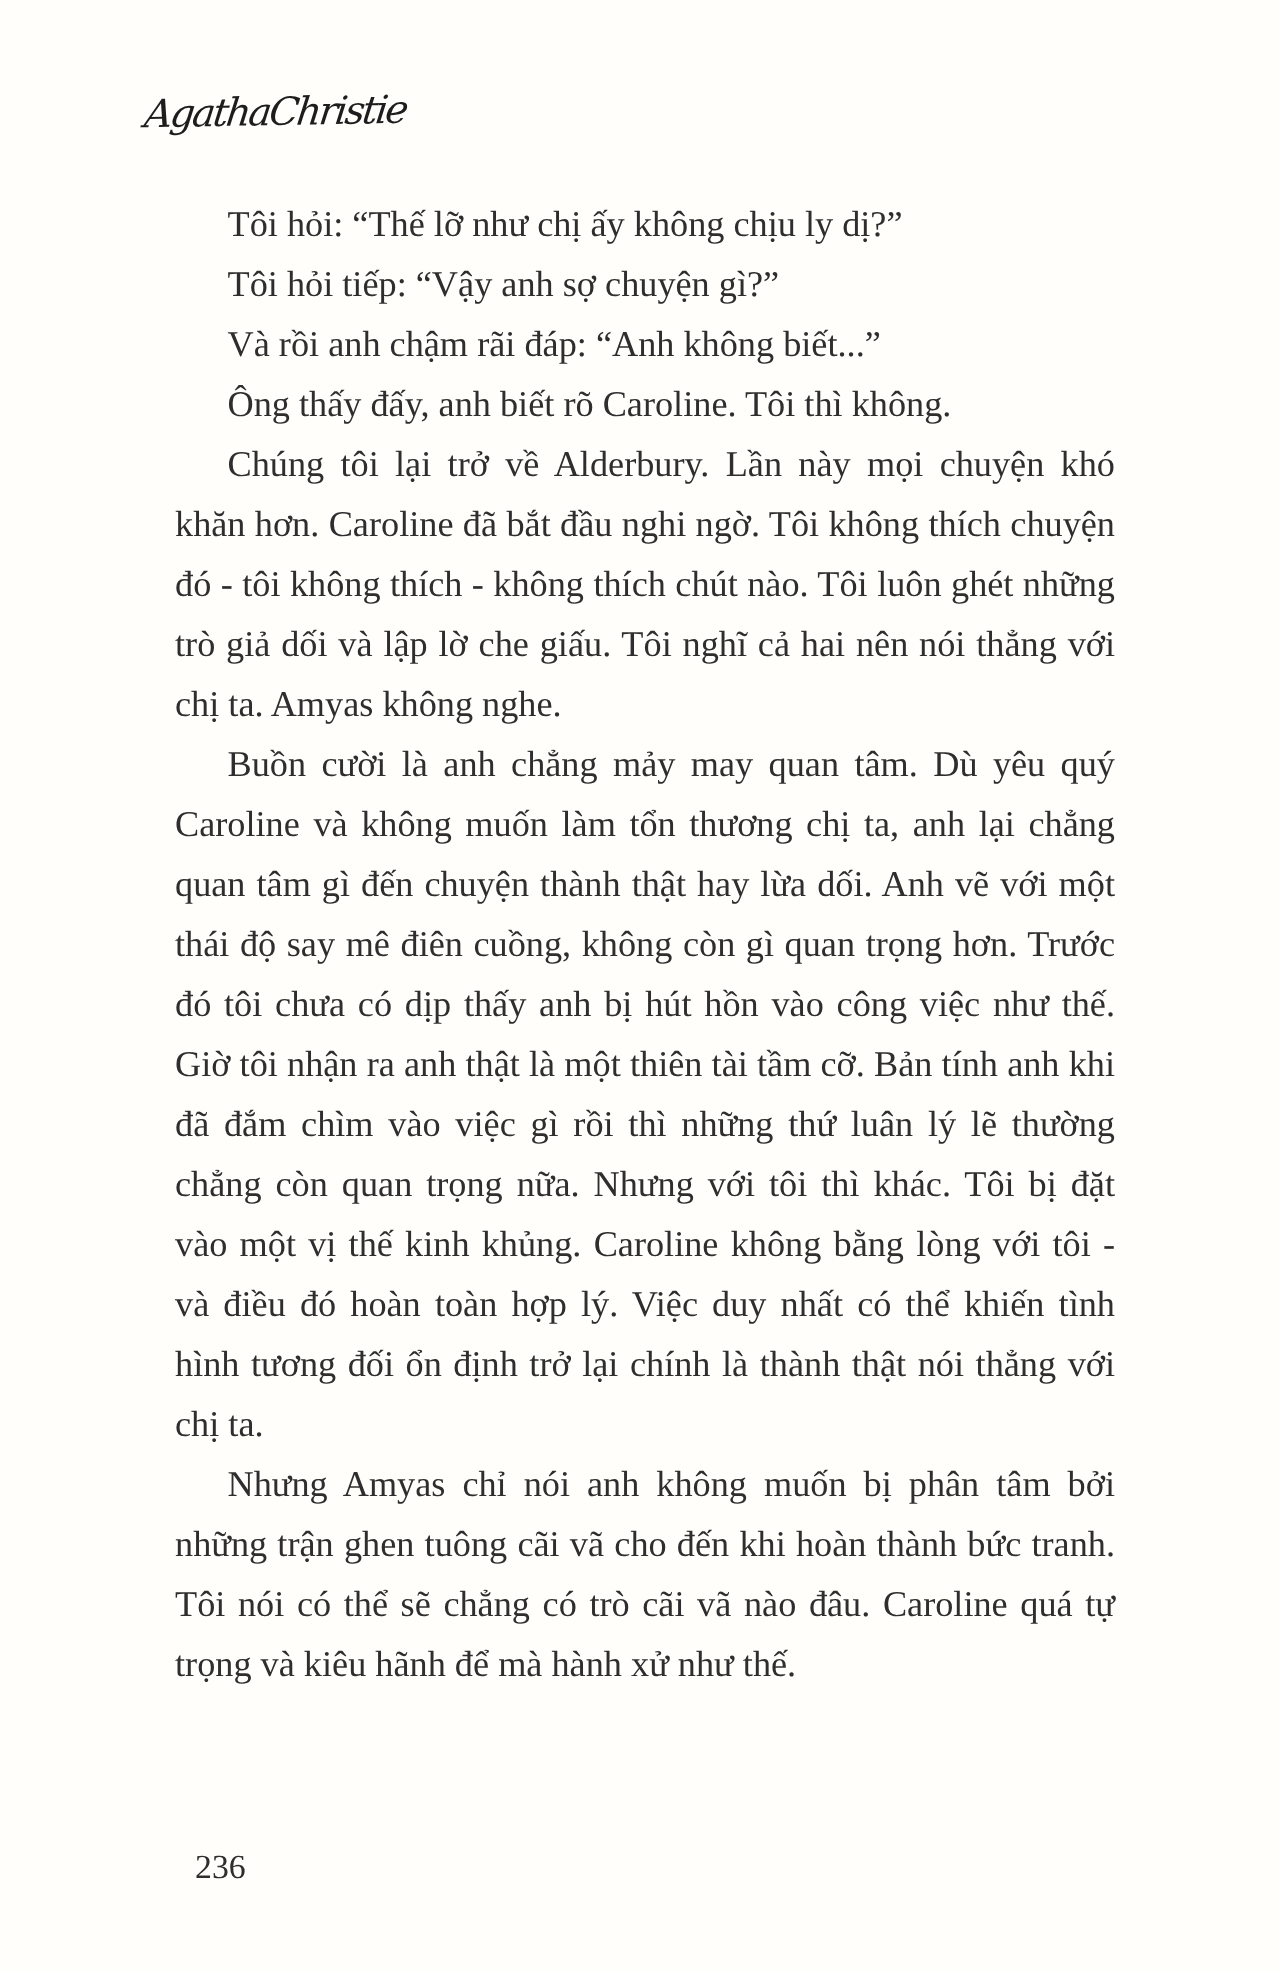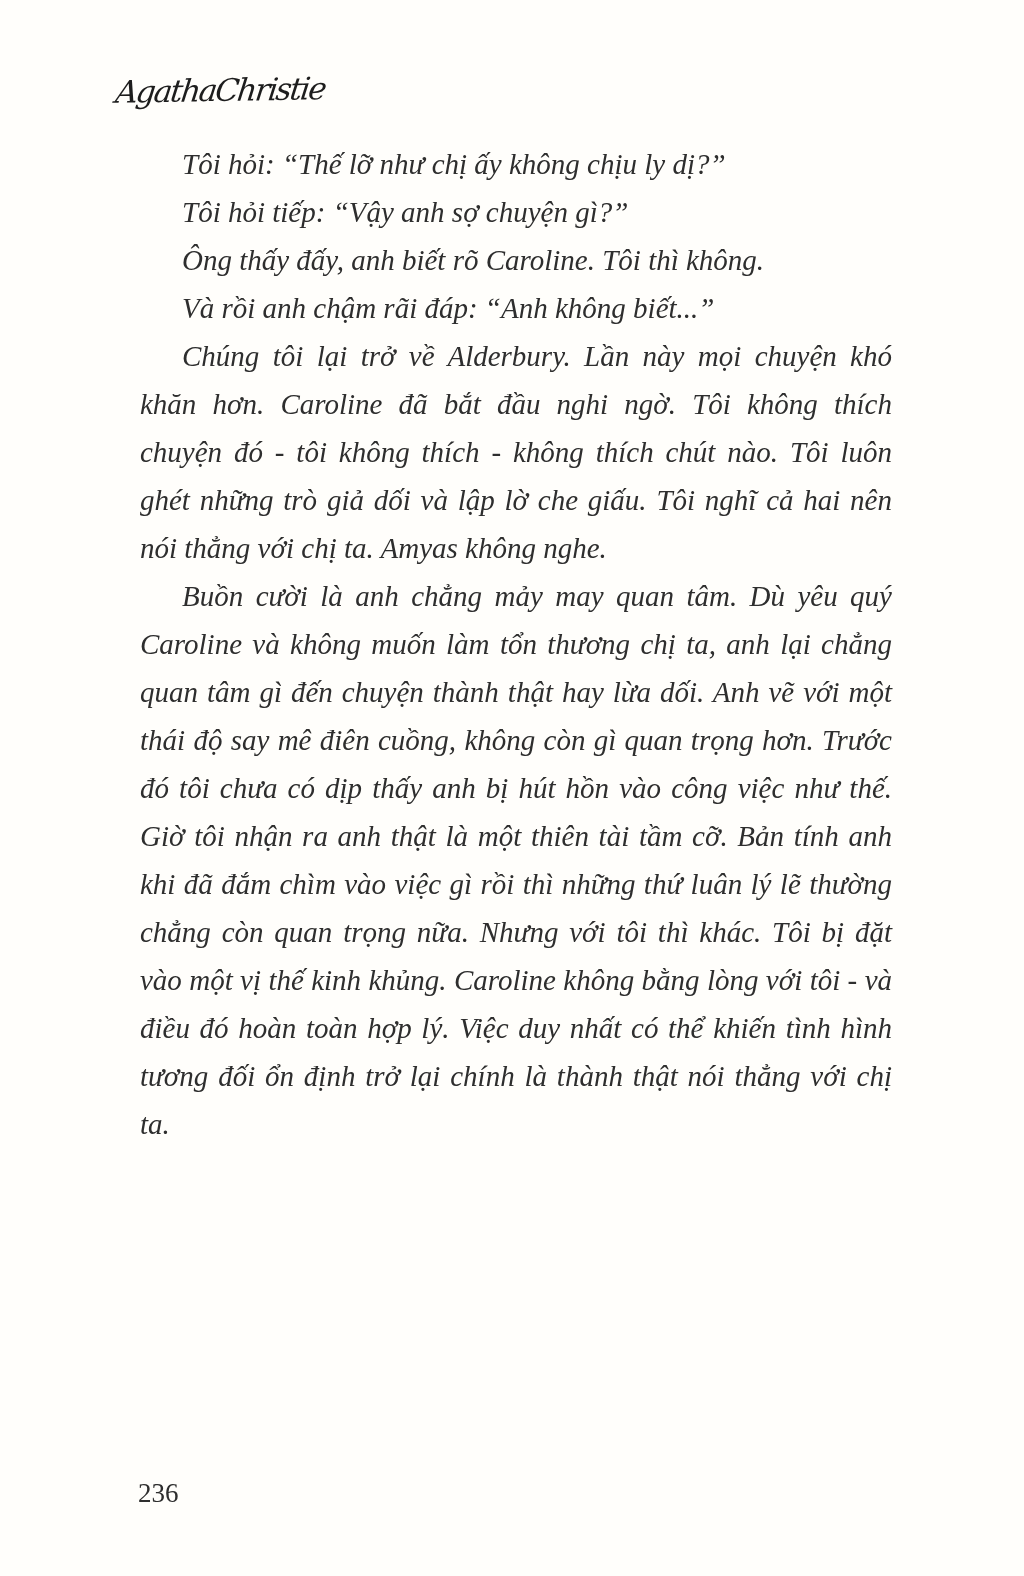--- a/index.html
+++ b/index.html
@@ -25,52 +25,52 @@
     font-style: italic;
     font-size: 31px;
     letter-spacing: -2px;
     color: #1d1d1d;
     transform: skewX(-8deg) rotate(-1deg);
     white-space: nowrap;
   }
   .body-text {
     position: absolute;
     left: 140px;
-    top: 140px;
+    top: 156px;
     width: 752px;
     font-size: 29px;
     line-height: 48px;
     text-align: justify;
     color: #2e2e2e;
-    font-style: italic;
   }
   .body-text p {
     margin: 0;
     padding: 0;
     text-indent: 42px;
   }
   .page-number {
     position: absolute;
-    left: 138px;
+    left: 156px;
     top: 1478px;
     font-size: 27px;
     color: #2e2e2e;
   }
 </style>
 </head>
 <body>
 
 <div class="page">
 
   <div class="signature">AgathaChristie</div>
 
   <div class="body-text">
       <p>Tôi hỏi: “Thế lỡ như chị ấy không chịu ly dị?”</p>
       <p>Tôi hỏi tiếp: “Vậy anh sợ chuyện gì?”</p>
+      <p>Và rồi anh chậm rãi đáp: “Anh không biết...”</p>
       <p>Ông thấy đấy, anh biết rõ Caroline. Tôi thì không.</p>
-      <p>Và rồi anh chậm rãi đáp: “Anh không biết...”</p>
       <p>Chúng tôi lại trở về Alderbury. Lần này mọi chuyện khó khăn hơn. Caroline đã bắt đầu nghi ngờ. Tôi không thích chuyện đó - tôi không thích - không thích chút nào. Tôi luôn ghét những trò giả dối và lập lờ che giấu. Tôi nghĩ cả hai nên nói thẳng với chị ta. Amyas không nghe.</p>
       <p>Buồn cười là anh chẳng mảy may quan tâm. Dù yêu quý Caroline và không muốn làm tổn thương chị ta, anh lại chẳng quan tâm gì đến chuyện thành thật hay lừa dối. Anh vẽ với một thái độ say mê điên cuồng, không còn gì quan trọng hơn. Trước đó tôi chưa có dịp thấy anh bị hút hồn vào công việc như thế. Giờ tôi nhận ra anh thật là một thiên tài tầm cỡ. Bản tính anh khi đã đắm chìm vào việc gì rồi thì những thứ luân lý lẽ thường chẳng còn quan trọng nữa. Nhưng với tôi thì khác. Tôi bị đặt vào một vị thế kinh khủng. Caroline không bằng lòng với tôi - và điều đó hoàn toàn hợp lý. Việc duy nhất có thể khiến tình hình tương đối ổn định trở lại chính là thành thật nói thẳng với chị ta.</p>
+      <p>Nhưng Amyas chỉ nói anh không muốn bị phân tâm bởi những trận ghen tuông cãi vã cho đến khi hoàn thành bức tranh. Tôi nói có thể sẽ chẳng có trò cãi vã nào đâu. Caroline quá tự trọng và kiêu hãnh để mà hành xử như thế.</p>
     </div>
 
   <div class="page-number">236</div>
 
 </div>
 
 </body></html>

